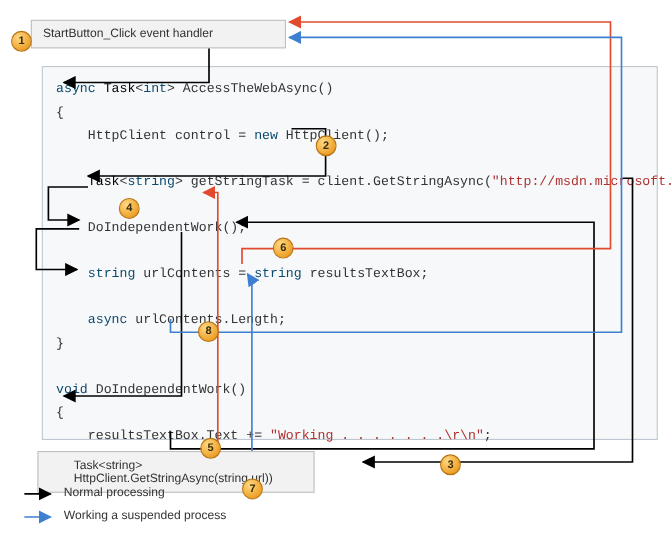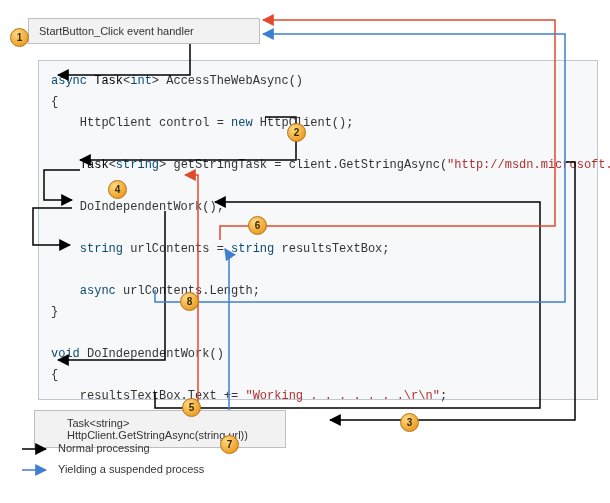--- a/index.html
+++ b/index.html
@@ -176,17 +176,17 @@
     <div class="legend-row">
       <svg class="legend-arrow">
           <line x1="0" y1="7" x2="24" y2="7" stroke="#000" stroke-width="1.5" marker-end="url(#ah-black)"></line>
         </svg>
       <span>Normal processing</span>
     </div>
     <div class="legend-row">
       <svg class="legend-arrow">
           <line x1="0" y1="7" x2="24" y2="7" stroke="#3f7fd0" stroke-width="1.5" marker-end="url(#ah-blue)"></line>
         </svg>
-      <span>Yielding a suspended process</span>
+      <span>Working a suspended process</span>
     </div>
   </div>
 
 </div>
 
 </body></html>

